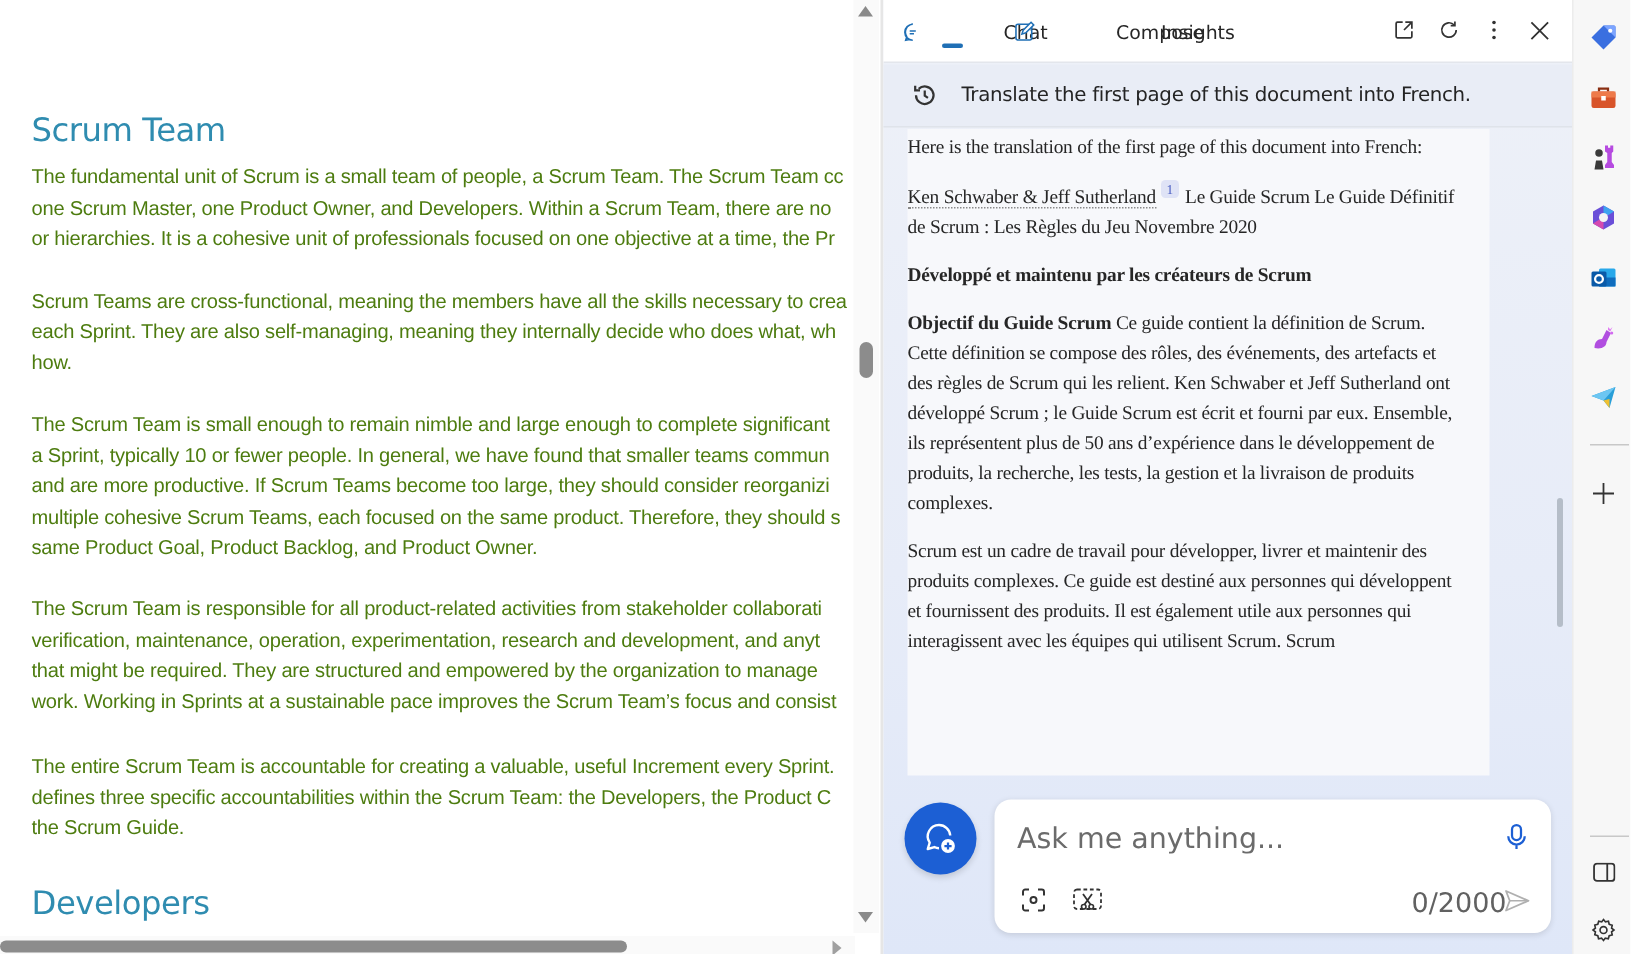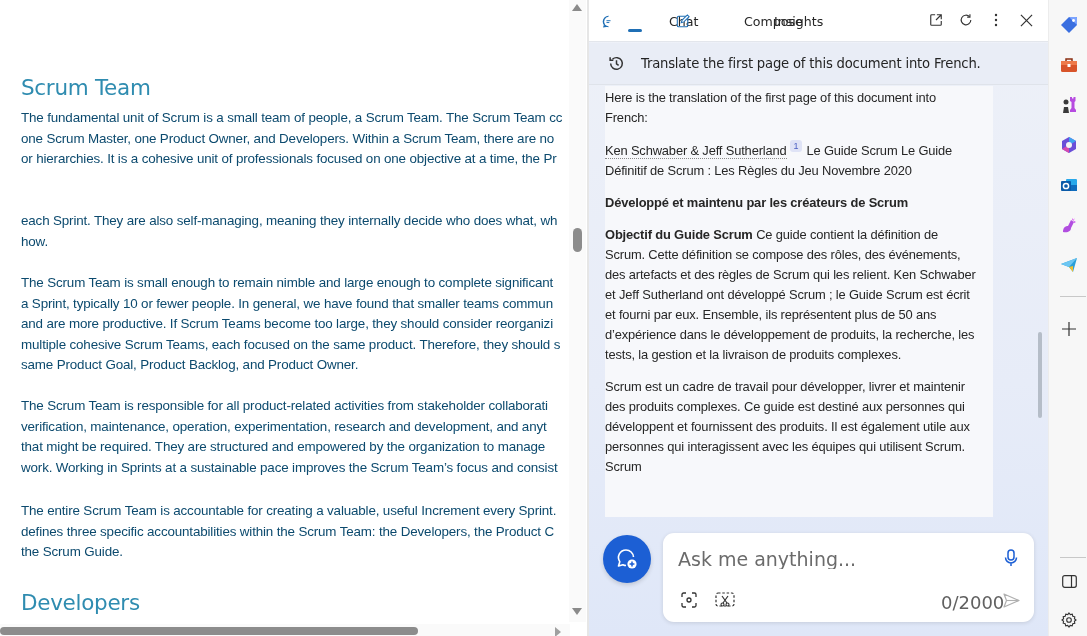--- a/index.html
+++ b/index.html
@@ -3,21 +3,21 @@
 <meta charset="utf-8">
 <style>
   * { box-sizing: border-box; margin: 0; padding: 0; }
   html, body { width: 1087px; height: 636px; overflow: hidden; background: #ffffff; }
   body { position: relative; font-family: "Liberation Sans", "DejaVu Sans", sans-serif; }
 
   
   #doc-pane { position: absolute; left: 0; top: 0; width: 588px; height: 636px; background: #fff; overflow: hidden; }
   #doc-content { position: absolute; left: 21px; top: 0; width: 548px; overflow: hidden; white-space: nowrap; }
   .doc-heading { position: absolute; left: 0; color: #2f8cb0; font-size: 21.5px; font-family: "DejaVu Sans", sans-serif; font-weight: normal; letter-spacing: -0.3px; }
-  .doc-line { position: absolute; left: 0; color: #0c4a6e; font-size: 13.4px; font-family: "Liberation Sans", sans-serif; letter-spacing: -0.15px; white-space: nowrap; }
+  .doc-line { position: absolute; left: 0; color: #4d7c0f; font-size: 13.4px; font-family: "Liberation Sans", sans-serif; letter-spacing: -0.15px; white-space: nowrap; }
 
   #v-scroll { position: absolute; left: 569px; top: 0; width: 17px; height: 622px; background: #fafafa; }
   #v-up { position: absolute; left: 3px; top: 4px; width: 0; height: 0; border-left: 5px solid transparent; border-right: 5px solid transparent; border-bottom: 7px solid #8a8a8a; }
   #v-down { position: absolute; left: 3px; top: 608px; width: 0; height: 0; border-left: 5px solid transparent; border-right: 5px solid transparent; border-top: 7px solid #8a8a8a; }
   #v-thumb { position: absolute; left: 4px; top: 228px; width: 9px; height: 24px; background: #8c8c8c; border-radius: 5px; }
 
   #h-scroll { position: absolute; left: 0; top: 624px; width: 570px; height: 12px; background: #fafafa; }
   #h-thumb { position: absolute; left: 0; top: 3px; width: 418px; height: 8px; background: #8c8c8c; border-radius: 4px; }
   #h-right { position: absolute; left: 555px; top: 3px; width: 0; height: 0; border-top: 5px solid transparent; border-bottom: 5px solid transparent; border-left: 6px solid #a0a0a0; }
 
@@ -32,21 +32,21 @@
   #tab-compose { left: 87px; }
   #tab-insights { left: 185px; }
   #tab-underline { position: absolute; left: 39px; top: 29px; width: 14px; height: 3px; background: #1f6fb5; border-radius: 2px; }
   .hdr-icon { position: absolute; top: 10px; width: 20px; height: 20px; display: flex; align-items: center; justify-content: center; }
 
   #prompt-bar { position: absolute; left: 0; top: 43px; width: 459px; height: 42px; background: #e9edf6; border-bottom: 1px solid #dfe3ea; }
   #prompt-history-icon { position: absolute; left: 19px; top: 12px; }
   #prompt-text { position: absolute; left: 52px; top: 13px; font-size: 13.2px; color: #242424; font-family: "DejaVu Sans", sans-serif; letter-spacing: -0.2px; white-space: nowrap; }
 
   #response-card { position: absolute; left: 16px; top: 86px; width: 388px; height: 431px; background: #f7f8fb; overflow: hidden; }
-  #response-inner { padding: 2px 16px 0 0; font-family: Liberation Sans, sans-serif; font-size: 12.9px; line-height: 20px; color: #262626; letter-spacing: -0.15px; }
+  #response-inner { padding: 2px 16px 0 0; font-family: Liberation Serif, serif; font-size: 12.9px; line-height: 20px; color: #262626; letter-spacing: -0.15px; }
   #response-inner p { margin-bottom: 12px; }
   #response-inner b { font-weight: bold; }
   .citation-link { border-bottom: 1px dotted #8a8a8a; }
   .cite-badge { display: inline-block; background: #dfe3f6; color: #4b5fc2; font-size: 9px; line-height: 12px; padding: 0 4px; border-radius: 3px; vertical-align: 6px; margin-left: 3px; margin-right: 4px; }
 
   #cp-scroll-thumb { position: absolute; left: 449px; top: 332px; width: 4px; height: 86px; background: #b5bdc8; border-radius: 2px; }
 
   #new-chat-button { position: absolute; left: 14px; top: 535px; width: 48px; height: 48px; border-radius: 50%; background: #1c5fd4; display: flex; align-items: center; justify-content: center; box-shadow: 0 2px 4px rgba(0,0,0,0.15); }
 
   #input-box { position: absolute; left: 74px; top: 533px; width: 371px; height: 89px; background: #ffffff; border-radius: 11px; box-shadow: 0 1px 4px rgba(0,0,0,0.12); }
@@ -66,20 +66,21 @@
 </head>
 <body>
 
 <div id="doc-pane">
   <div id="doc-content" style="height: 622px;">
       <div class="doc-heading" style="top: 75px;">Scrum Team</div>
       <div class="doc-heading" style="top: 590px;">Developers</div>
       <div class="doc-line" style="top: 110px;">The fundamental unit of Scrum is a small team of people, a Scrum Team. The Scrum Team cc</div>
       <div class="doc-line" style="top: 131px;">one Scrum Master, one Product Owner, and Developers. Within a Scrum Team, there are no</div>
       <div class="doc-line" style="top: 151px;">or hierarchies. It is a cohesive unit of professionals focused on one objective at a time, the Pr</div>
+      <div class="doc-line" style="top: 193px;">Scrum Teams are cross-functional, meaning the members have all the skills necessary to crea</div>
       <div class="doc-line" style="top: 213px;">each Sprint. They are also self-managing, meaning they internally decide who does what, wh</div>
       <div class="doc-line" style="top: 234px;">how.</div>
       <div class="doc-line" style="top: 275px;">The Scrum Team is small enough to remain nimble and large enough to complete significant</div>
       <div class="doc-line" style="top: 296px;">a Sprint, typically 10 or fewer people. In general, we have found that smaller teams commun</div>
       <div class="doc-line" style="top: 316px;">and are more productive. If Scrum Teams become too large, they should consider reorganizi</div>
       <div class="doc-line" style="top: 337px;">multiple cohesive Scrum Teams, each focused on the same product. Therefore, they should s</div>
       <div class="doc-line" style="top: 357px;">same Product Goal, Product Backlog, and Product Owner.</div>
       <div class="doc-line" style="top: 398px;">The Scrum Team is responsible for all product-related activities from stakeholder collaborati</div>
       <div class="doc-line" style="top: 419px;">verification, maintenance, operation, experimentation, research and development, and anyt</div>
       <div class="doc-line" style="top: 439px;">that might be required. They are structured and empowered by the organization to manage</div>

